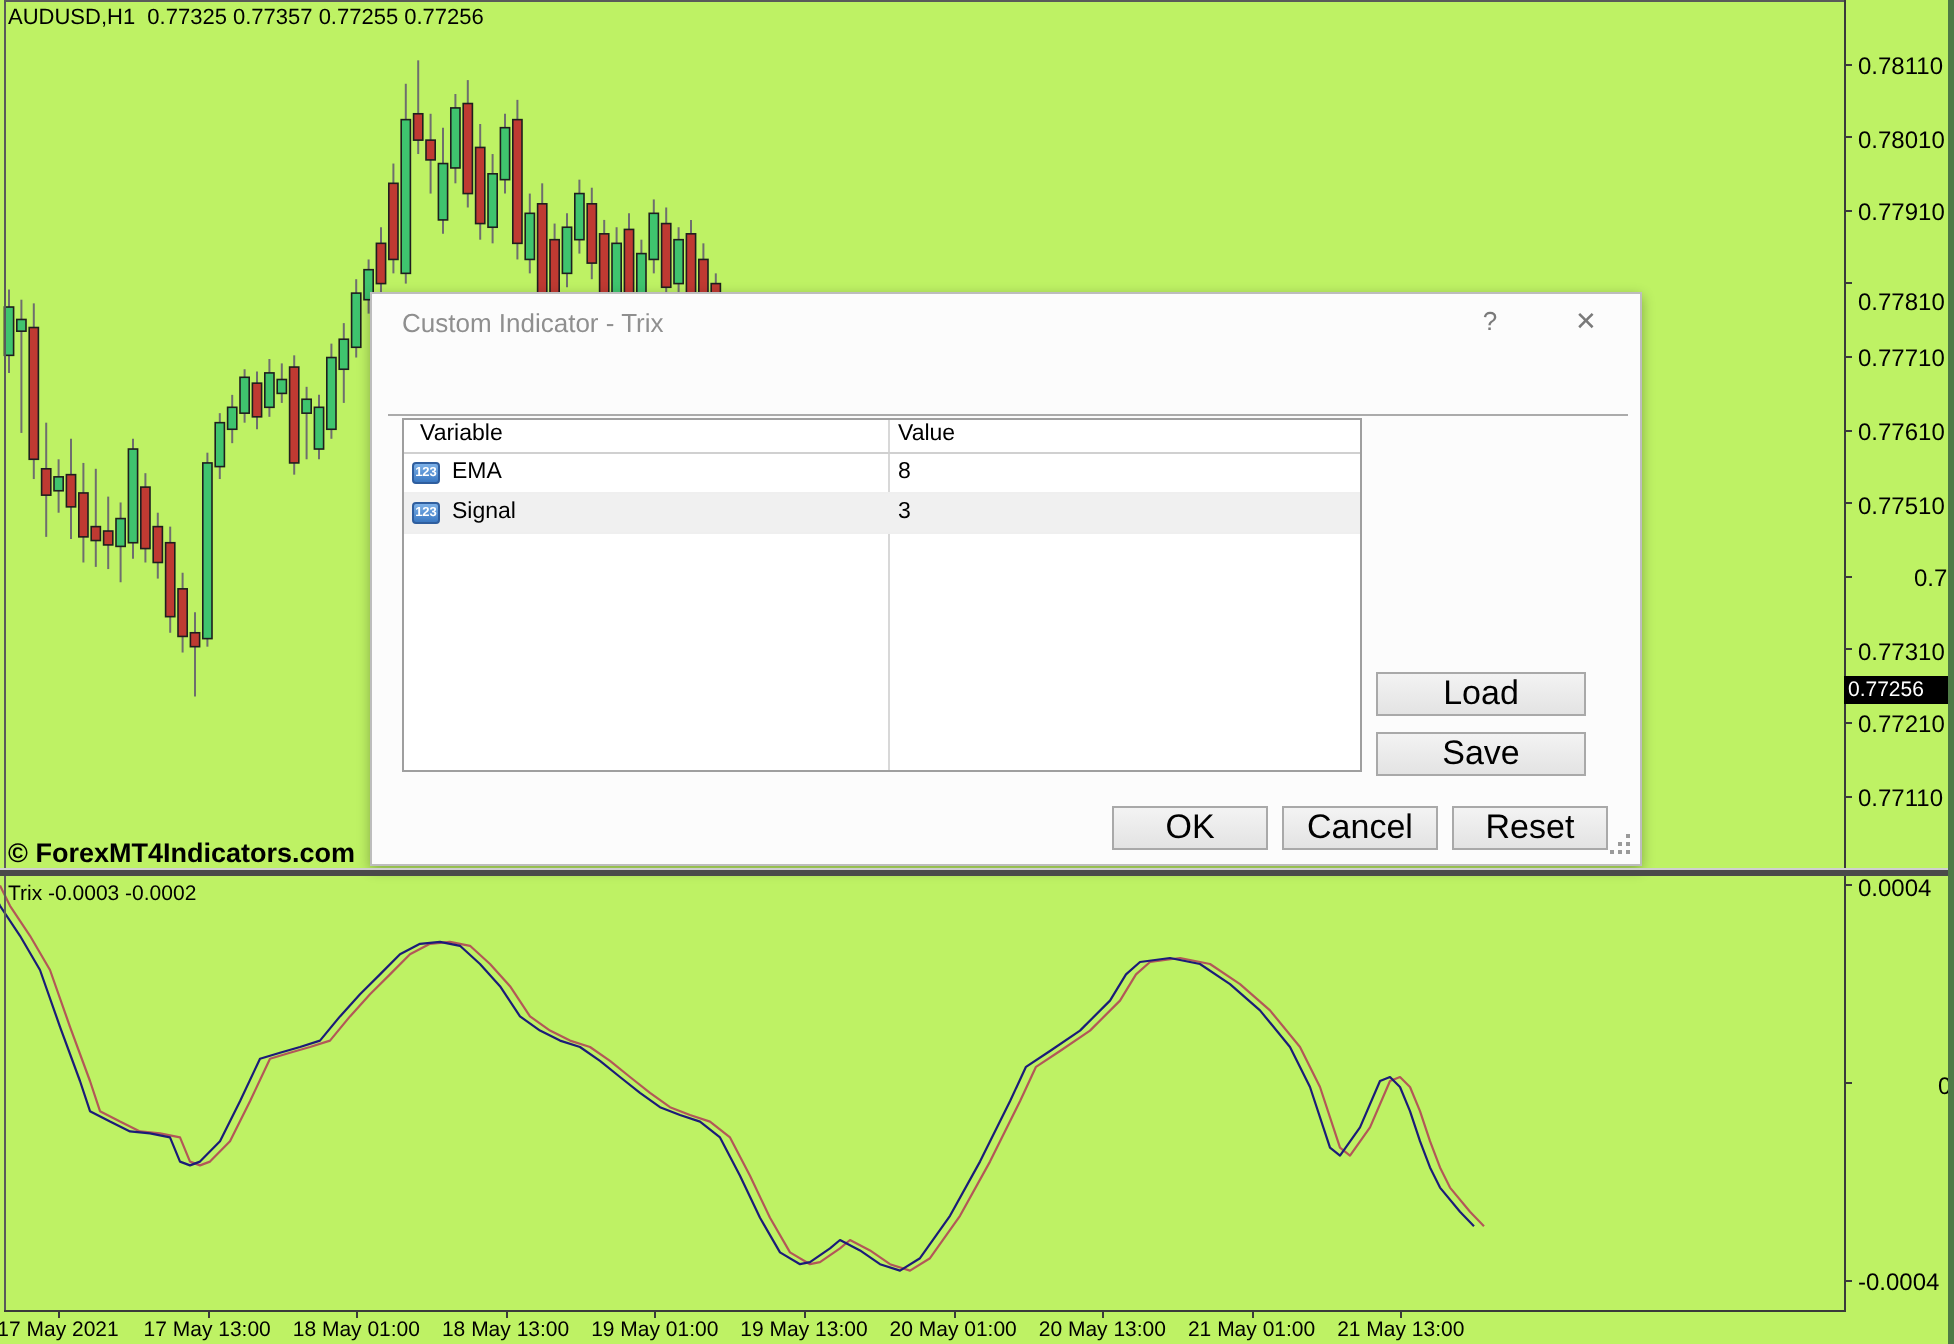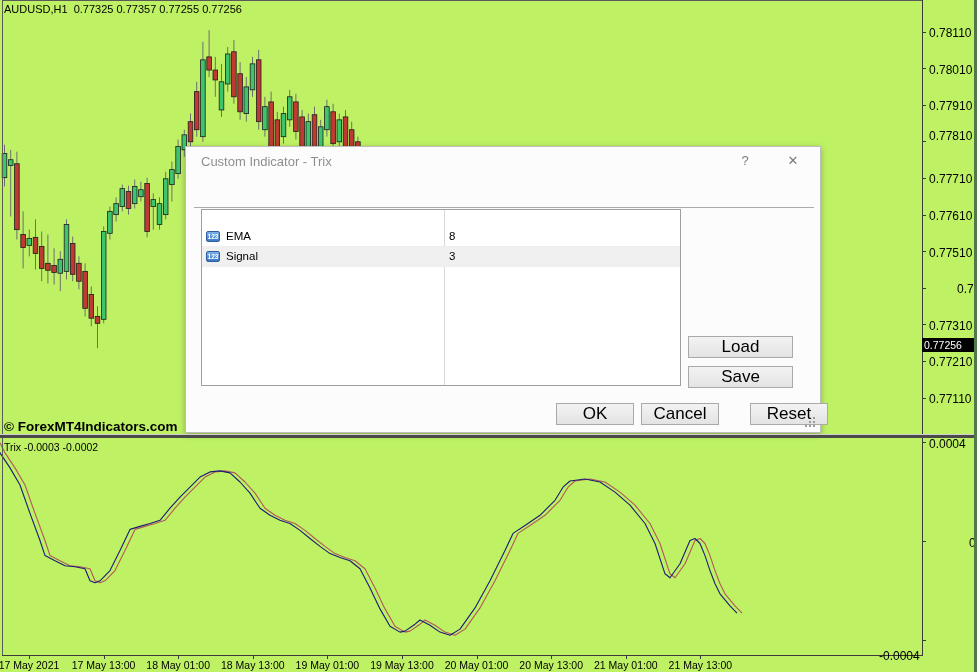--- a/index.html
+++ b/index.html
@@ -47,21 +47,21 @@
   .trow .val{position:absolute;left:247px;top:3px;}
   .icon123{position:absolute;left:4px;top:4px;width:14px;height:11px;border-radius:2px;
     background:linear-gradient(#7db1e8,#3a78c2);border:1px solid #2f5e9e;box-sizing:border-box;
     color:#fff;font-size:6.5px;font-weight:bold;text-align:center;line-height:9px;letter-spacing:0;}
   .btn{position:absolute;background:linear-gradient(#f3f3f3,#e3e3e3);border:1px solid #a9a9a9;
     font-size:17px;text-align:center;line-height:20px;height:22px;box-sizing:border-box;cursor:default;}
   .btn-load{left:502px;top:189px;width:105px;}
   .btn-save{left:502px;top:219px;width:105px;}
   .btn-ok{left:370px;top:256px;width:78px;}
   .btn-cancel{left:455px;top:256px;width:78px;}
-  .btn-reset{left:564px;top:256px;width:78px;}
+  .btn-reset{left:540px;top:256px;width:78px;}
   .grip{position:absolute;right:5px;bottom:5px;width:2px;height:2px;background:#9a9a9a;
     box-shadow:0 -4px #9a9a9a,0 -8px #9a9a9a,-4px 0 #9a9a9a,-8px 0 #9a9a9a,-4px -4px #9a9a9a;}
 </style>
 </head>
 <body>
 
 <div class="screen">
 
   <svg id="candles-svg" style="left:0;top:0;" width="923" height="436" viewBox="0 0 923 436">
       <line x1="4.5" x2="4.5" y1="144.72799999999896" y2="186.45200000000006" stroke="#6e6e6e" stroke-width="1"></line>
@@ -202,21 +202,21 @@
   <div class="ind-label">Trix -0.0003 -0.0002</div>
 
   <div id="price-axis">
       <div class="tick" style="left: 922px; top: 31.5px; width: 4px; height: 1px;"></div>
       <div class="axis-label" style="left: 929px; top: 26px;">0.78110</div>
       <div class="tick" style="left: 922px; top: 68.1px; width: 4px; height: 1px;"></div>
       <div class="axis-label" style="left: 929px; top: 62.6px;">0.78010</div>
       <div class="tick" style="left: 922px; top: 104.7px; width: 4px; height: 1px;"></div>
       <div class="axis-label" style="left: 929px; top: 99.2px;">0.77910</div>
       <div class="tick" style="left: 922px; top: 141.3px; width: 4px; height: 1px;"></div>
-      <div class="axis-label" style="left: 929px; top: 129px; text-align: right;">0.77810</div>
+      <div class="axis-label" style="left: 929px; top: 144px; text-align: right;">0.77810</div>
       <div class="tick" style="left: 922px; top: 177.9px; width: 4px; height: 1px;"></div>
       <div class="axis-label" style="left: 929px; top: 172.4px;">0.77710</div>
       <div class="tick" style="left: 922px; top: 214.5px; width: 4px; height: 1px;"></div>
       <div class="axis-label" style="left: 929px; top: 209px;">0.77610</div>
       <div class="tick" style="left: 922px; top: 251.1px; width: 4px; height: 1px;"></div>
       <div class="axis-label" style="left: 929px; top: 245.6px;">0.77510</div>
       <div class="tick" style="left: 922px; top: 287.7px; width: 4px; height: 1px;"></div>
       <div class="axis-label" style="left: 929px; top: 282.2px; padding-left: 28px;">0.77410</div>
       <div class="tick" style="left: 922px; top: 324.3px; width: 4px; height: 1px;"></div>
       <div class="axis-label" style="left: 929px; top: 318.8px;">0.77310</div>
@@ -224,21 +224,21 @@
       <div class="axis-label" style="left: 929px; top: 355.4px;">0.77210</div>
       <div class="tick" style="left: 922px; top: 397.5px; width: 4px; height: 1px;"></div>
       <div class="axis-label" style="left: 929px; top: 392px;">0.77110</div>
     </div>
   <div id="ind-axis">
       <div class="tick" style="left: 922px; top: 442.25px; width: 4px; height: 1px;"></div>
       <div class="axis-label" style="left: 929px; top: 436.75px; text-align: right;">0.0004</div>
       <div class="tick" style="left: 922px; top: 541px; width: 4px; height: 1px;"></div>
       <div class="axis-label" style="left: 929px; top: 535.5px; padding-left: 40px;">0.00</div>
       <div class="tick" style="left: 922px; top: 639.75px; width: 4px; height: 1px;"></div>
-      <div class="axis-label" style="left: 879px; top: 634.25px; margin-top: 15px;">-0.0004</div>
+      <div class="axis-label" style="left: 929px; top: 634.25px;">-0.0004</div>
     </div>
   <div id="time-axis">
       <div class="tick" style="left: 29px; top: 655px; width: 1px; height: 4px;"></div>
       <div class="time-label" style="left: -11px; top: 659px;">17 May 2021</div>
       <div class="tick" style="left: 103.6px; top: 655px; width: 1px; height: 4px;"></div>
       <div class="time-label" style="left: 63.6px; top: 659px;">17 May 13:00</div>
       <div class="tick" style="left: 178.2px; top: 655px; width: 1px; height: 4px;"></div>
       <div class="time-label" style="left: 138.2px; top: 659px;">18 May 01:00</div>
       <div class="tick" style="left: 252.8px; top: 655px; width: 1px; height: 4px;"></div>
       <div class="time-label" style="left: 212.8px; top: 659px;">18 May 13:00</div>
@@ -259,20 +259,24 @@
 
   <div class="dialog">
     <div class="dlg-title">Custom Indicator - Trix</div>
     <div class="dlg-sysbtn dlg-help">?</div>
     <div class="dlg-sysbtn dlg-close">✕</div>
 
     <div class="tabline"></div>
 
     <div class="inputs-table">
       <div class="tbl-divider"></div>
+      <div class="tbl-header">
+        <span class="h1">Variable</span>
+        <span class="h2">Value</span>
+      </div>
       <div id="table-rows" style="position:absolute;left:0;top:17px;width:100%;">
           <div class="trow">
             <span class="icon123">123</span>
             <span class="var">EMA</span>
             <span class="val">8</span>
           </div>
           <div class="trow alt">
             <span class="icon123">123</span>
             <span class="var">Signal</span>
             <span class="val">3</span>

